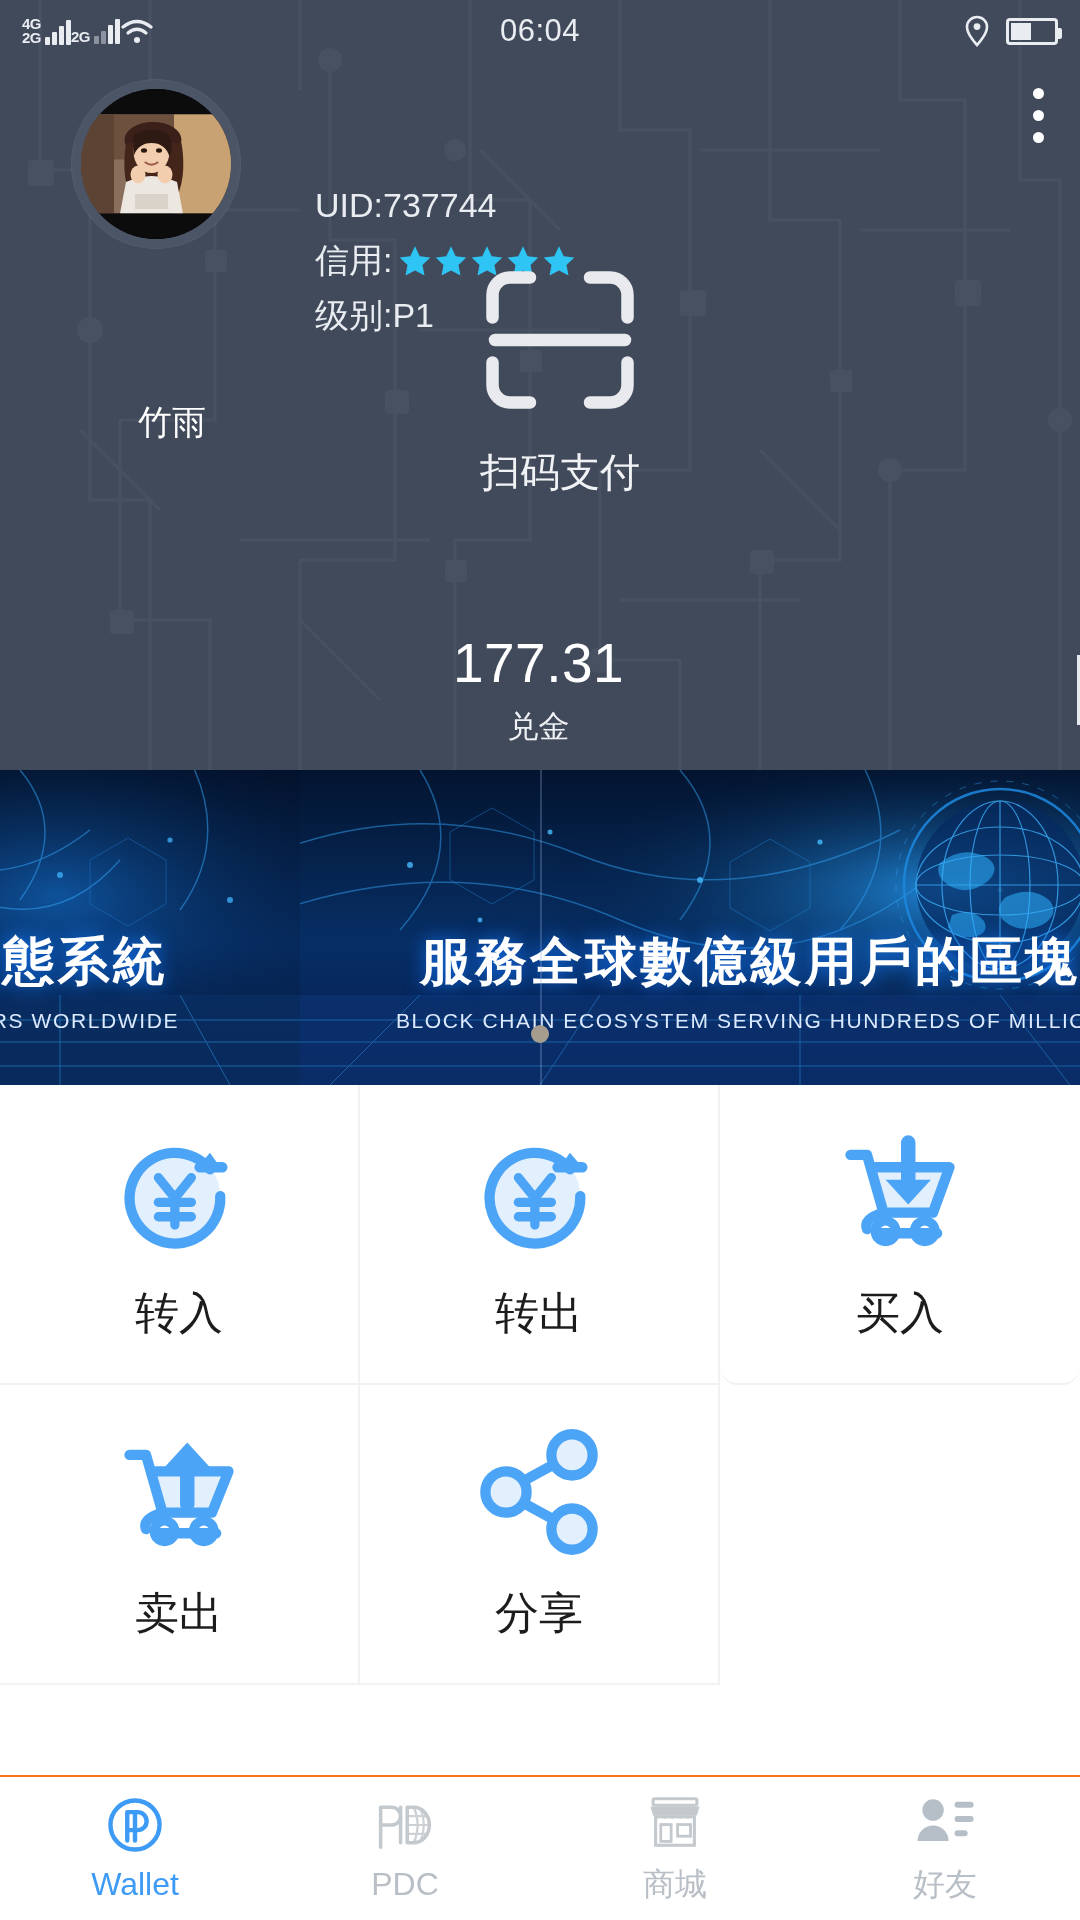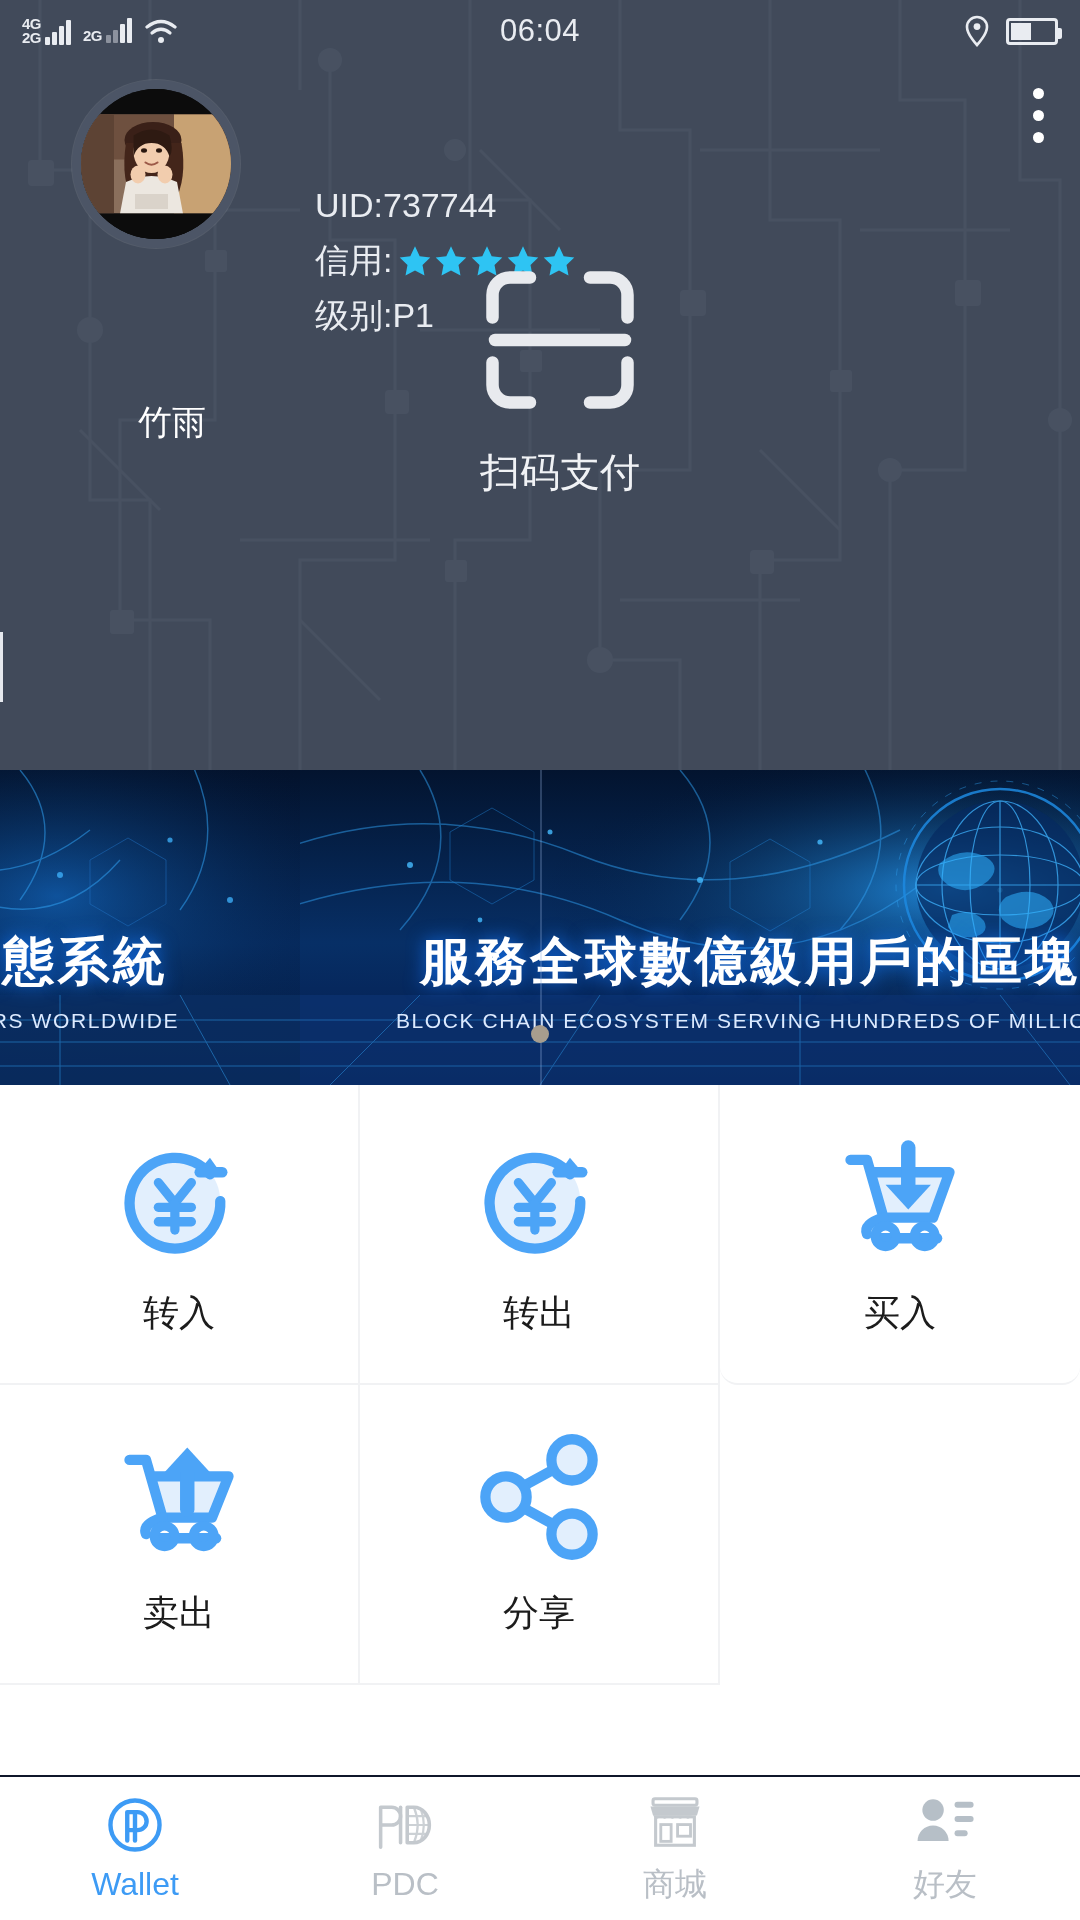--- a/index.html
+++ b/index.html
@@ -14,21 +14,21 @@
   .header {
     position:relative; width:1080px; height:770px;
     background:#414a5a; overflow:hidden;
   }
   .circuit { position:absolute; inset:0; opacity:.55; }
 
   .statusbar {
     position:relative; z-index:5; height:62px; width:100%;
     display:flex; align-items:center; padding:0 22px; color:#e9ecf1;
   }
-  .sb-left { display:flex; align-items:flex-start; gap:12px; }
+  .sb-left { display:flex; align-items:center; gap:0; }
   .sig-group { display:flex; align-items:flex-end; gap:4px; }
   .sig-labels { display:flex; flex-direction:column; font-size:15px; line-height:14px; font-weight:700; letter-spacing:-.5px; }
   .bars { display:flex; align-items:flex-end; gap:2px; height:26px; }
   .bars i { display:block; width:5px; background:#e9ecf1; border-radius:1px; }
   .bars i:nth-child(1){height:8px}.bars i:nth-child(2){height:13px}
   .bars i:nth-child(3){height:19px}.bars i:nth-child(4){height:25px}
   .bars.dim i:nth-child(1),.bars.dim i:nth-child(2){opacity:.45}
   .sb-time { position:absolute; left:0; right:0; text-align:center; font-size:31px; letter-spacing:.5px; }
   .sb-right { margin-left:auto; display:flex; align-items:center; gap:16px; }
   .batt { width:52px; height:27px; border:3px solid #e9ecf1; border-radius:4px; position:relative; }
@@ -75,25 +75,25 @@
   .dots { position:absolute; left:0; right:0; bottom:38px; text-align:center; z-index:5; }
   .dots i { display:inline-block; width:18px; height:18px; border-radius:50%; background:#a79d8e; }
 
   
   .grid { width:1080px; height:600px; display:grid;
     grid-template-columns:repeat(3,1fr); grid-template-rows:1fr 1fr; background:#fff; }
   .cell { position:relative; display:flex; flex-direction:column; align-items:center; justify-content:center;
     border-right:2px solid #f1f2f4; border-bottom:2px solid #f1f2f4; }
   .cell:nth-child(3n) { border-right:none;border-radius:18px; }
   .cell svg { width:132px; height:132px; }
-  .cell .lbl { font-size:36px; color:#1c1c1c; margin-top:26px; }
+  .cell .lbl { font-size:44px; color:#1c1c1c; margin-top:26px; }
 
   
   .tabbar { position:absolute; left:0; bottom:0; width:1080px; height:145px; background:#fff;
-    border-top:2px solid #0f172a; display:flex; }
+    border-top:2px solid #f97316; display:flex; }
   .tab { flex:1; display:flex; flex-direction:column; align-items:center; justify-content:center; gap:10px; }
   .tab svg { width:62px; height:62px; }
   .tab .lbl { font-size:32px; color:#b9bfc6; }
   .tab.active .lbl { color:#3d9bf5; }
 </style>
 </head>
 <body>
 
 <div id="app">
 
@@ -246,20 +246,24 @@
           <path d="M44 5 h8 a7 7 0 0 1 7 7 v9"></path>
           <path d="M20 55 H12 a7 7 0 0 1 -7 -7 v-9"></path>
           <path d="M44 55 h8 a7 7 0 0 0 7 -7 v-9"></path>
           <path d="M6 30 H58"></path>
         </g>
       </svg>
       <div class="lbl">扫码支付</div>
     </div>
 
     <div class="balances">
+      <div class="bal">
+        <div class="num">177.31</div>
+        <div class="lbl">兑金</div>
+      </div>
       <div class="bal-div"></div>
     </div>
   </div>
 
   <div class="banner">
 
     <div class="slide slide-a">
       <svg class="bg" viewBox="0 0 540 315" preserveAspectRatio="none">
         <defs>
           <linearGradient id="ga" x1="0" y1="0" x2="0" y2="1">

